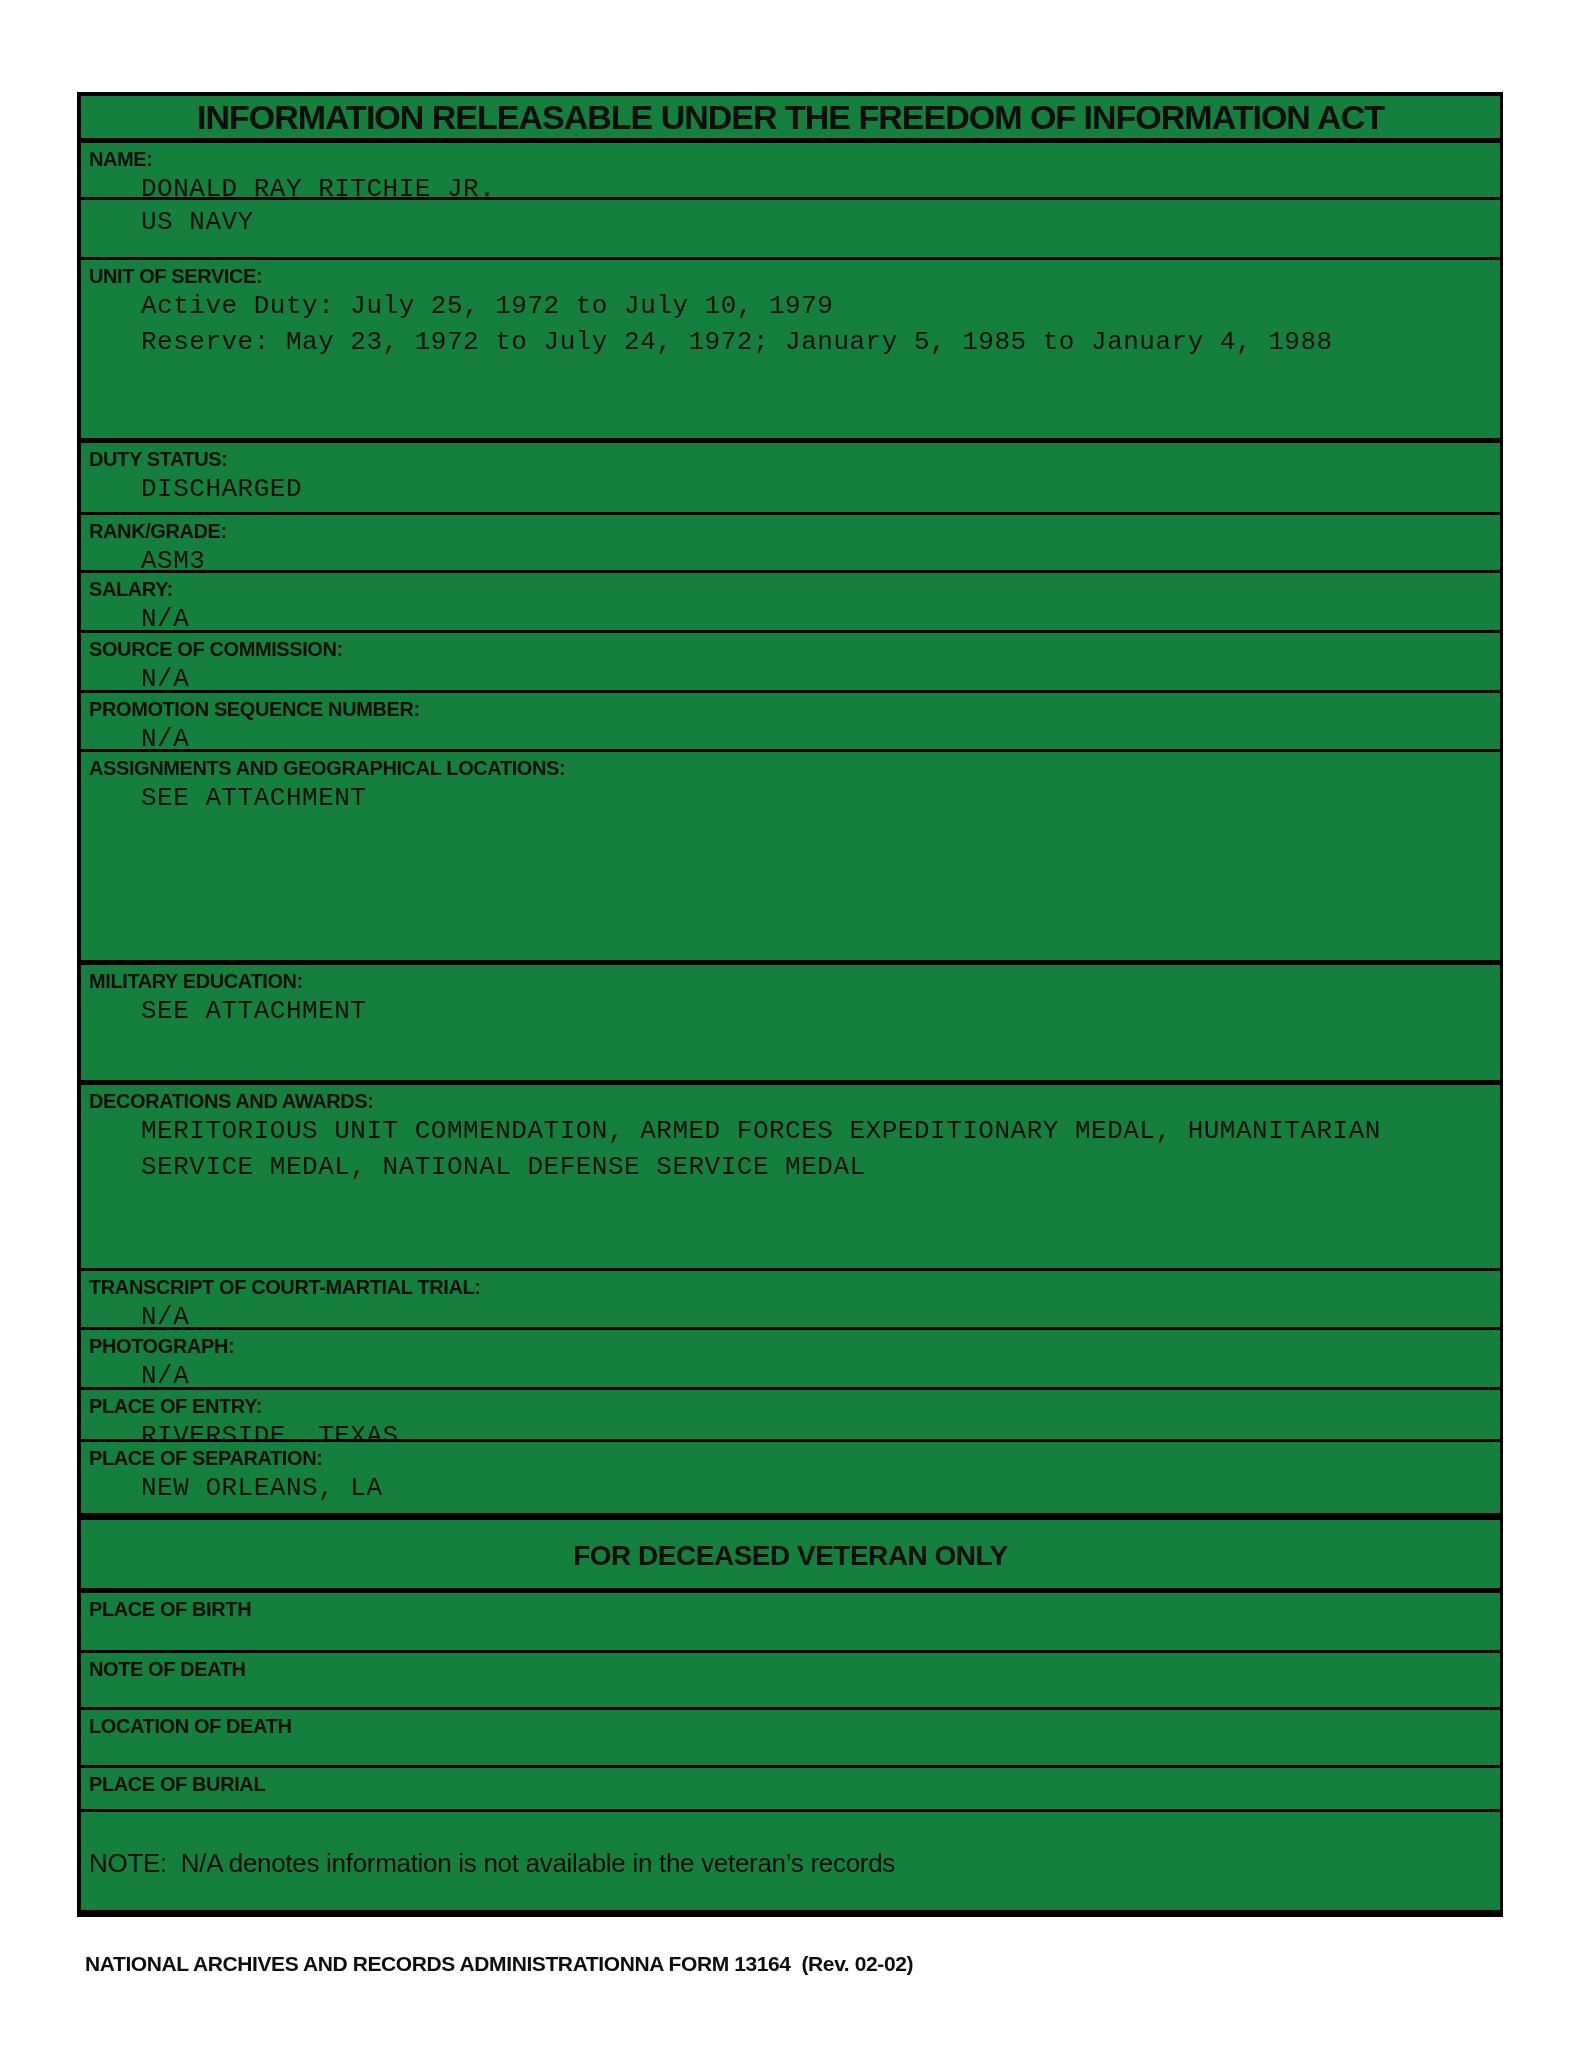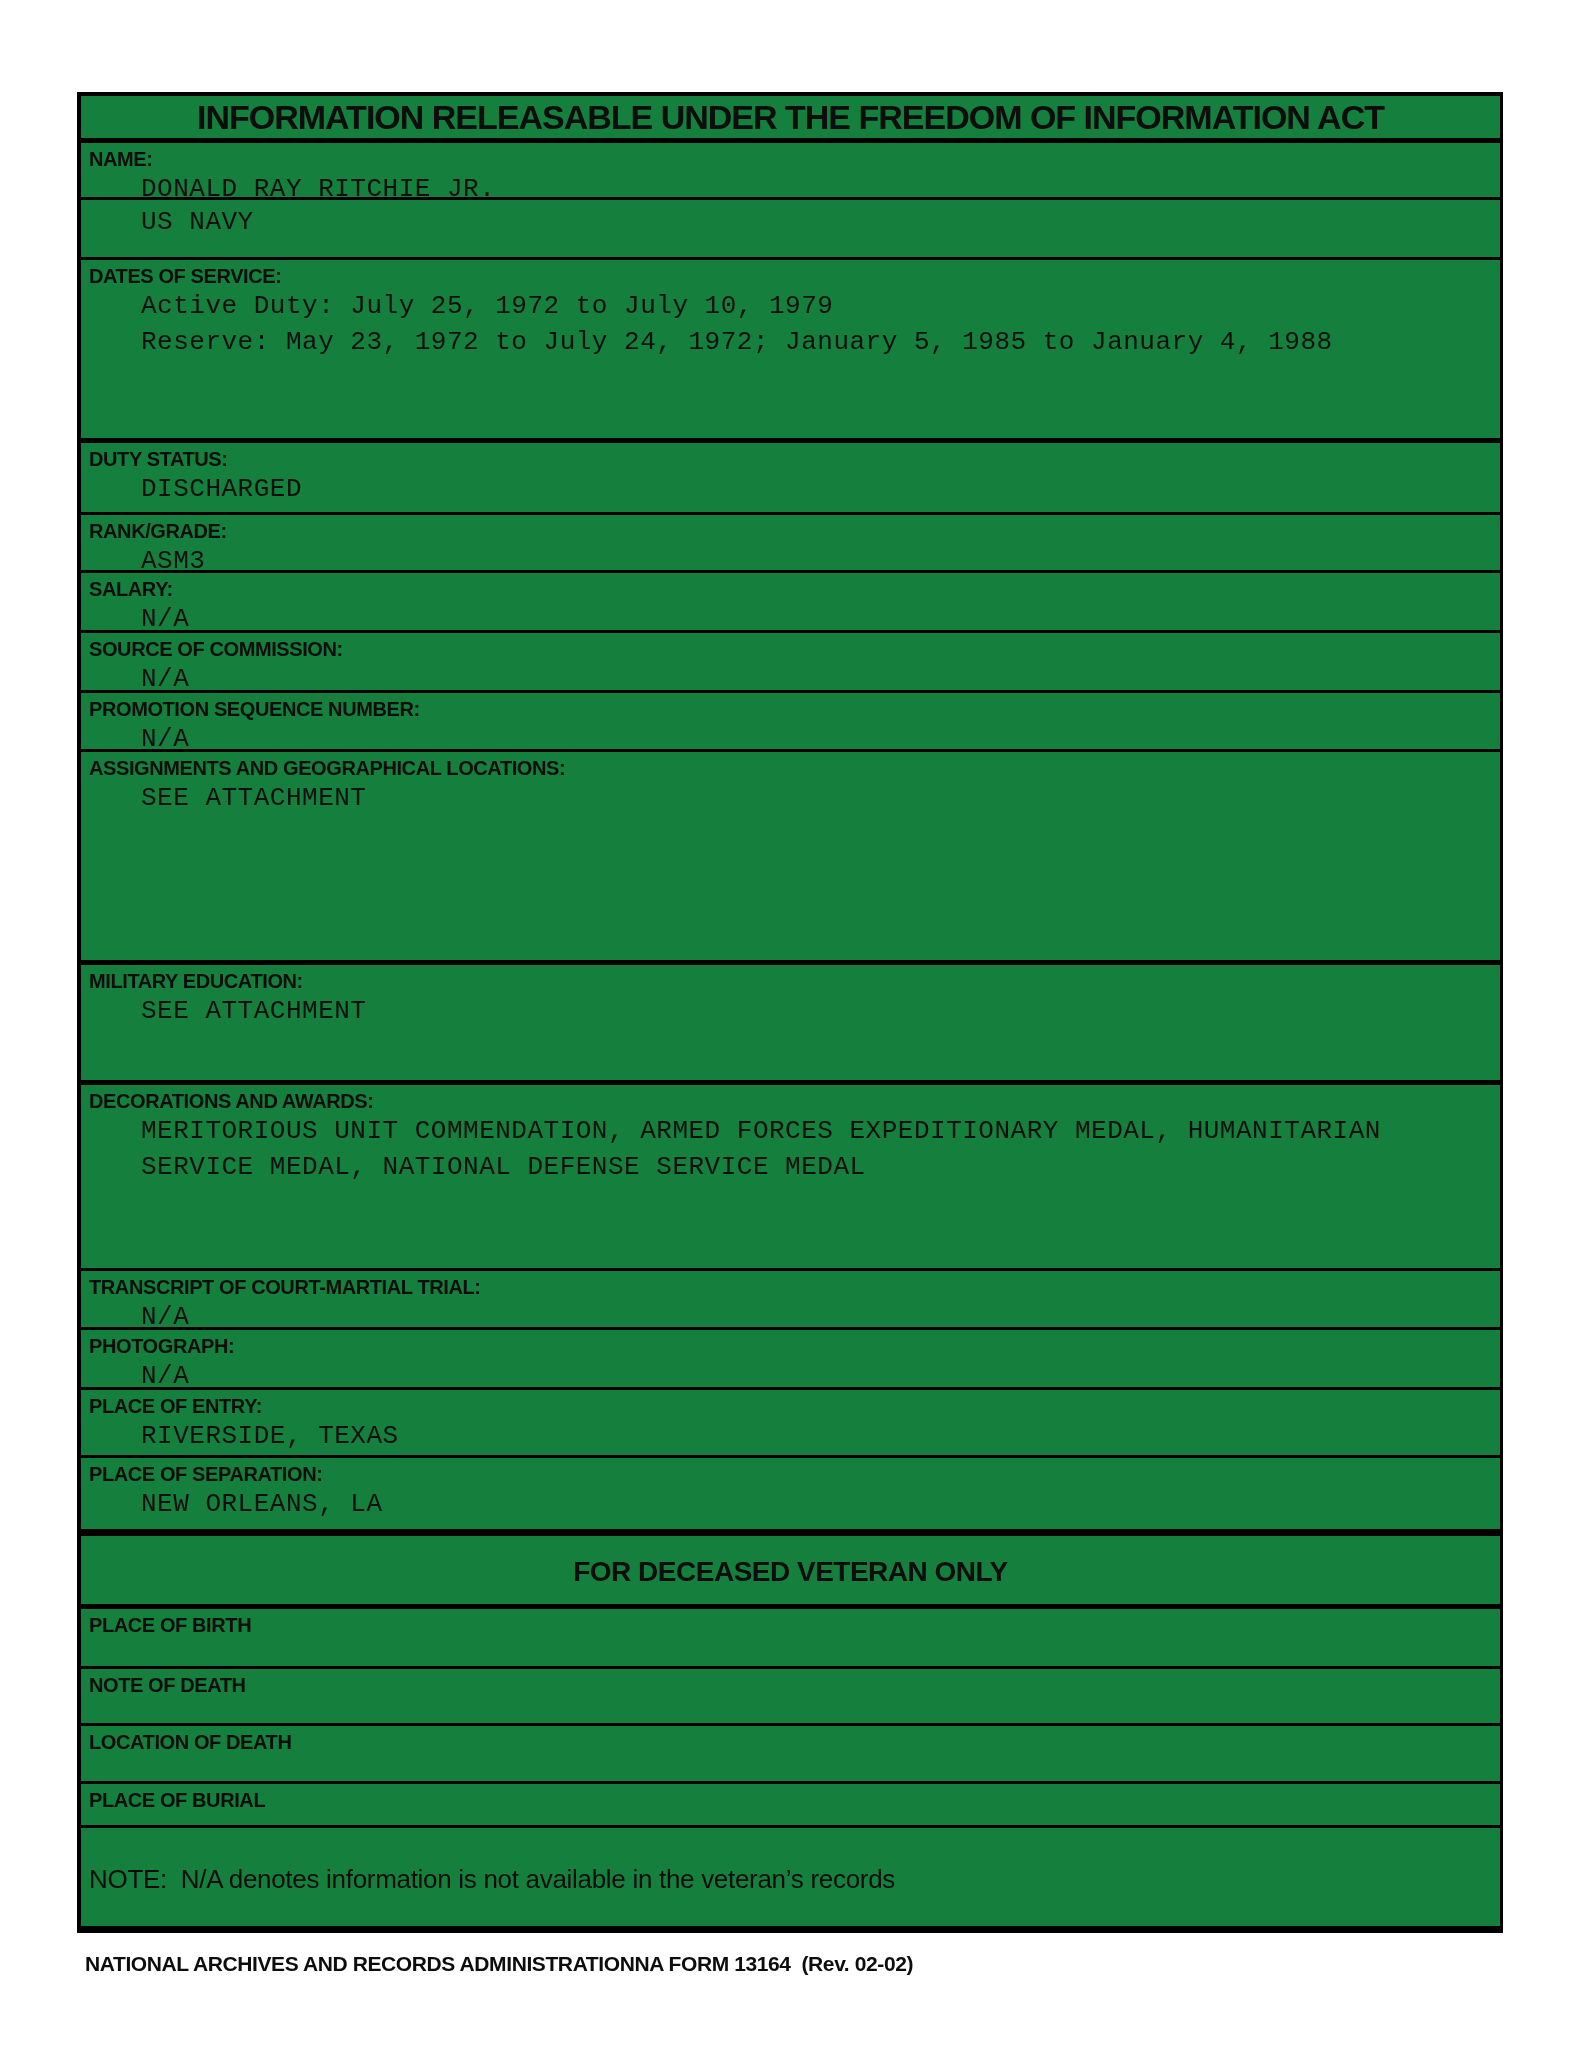--- a/index.html
+++ b/index.html
@@ -62,21 +62,21 @@
   <div class="row" style="height:57px">
     <div class="flabel">NAME:</div>
     <div class="fvalue">DONALD RAY RITCHIE JR.</div>
   </div>
 
   <div class="row" style="height:60px">
     <div class="fvalue">US NAVY</div>
   </div>
 
   <div class="row bb5" style="height:183px">
-    <div class="flabel">DATES OF SERVICE:</div>
+    <div class="flabel">UNIT OF SERVICE:</div>
     <div class="fvalue">Active Duty: July 25, 1972 to July 10, 1979
 Reserve: May 23, 1972 to July 24, 1972; January 5, 1985 to January 4, 1988</div>
   </div>
 
   <div class="row" style="height:72px">
     <div class="flabel">DUTY STATUS:</div>
     <div class="fvalue">DISCHARGED</div>
   </div>
 
   <div class="row" style="height:58px">
@@ -118,21 +118,21 @@
   <div class="row" style="height:59px">
     <div class="flabel">TRANSCRIPT OF COURT-MARTIAL TRIAL:</div>
     <div class="fvalue">N/A</div>
   </div>
 
   <div class="row" style="height:60px">
     <div class="flabel">PHOTOGRAPH:</div>
     <div class="fvalue">N/A</div>
   </div>
 
-  <div class="row" style="height:68px">
+  <div class="row" style="height:52px">
     <div class="flabel">PLACE OF ENTRY:</div>
     <div class="fvalue">RIVERSIDE, TEXAS</div>
   </div>
 
   <div class="row bb7" style="height:78px">
     <div class="flabel">PLACE OF SEPARATION:</div>
     <div class="fvalue">NEW ORLEANS, LA</div>
   </div>
 
   <div class="row deceased-hdr bb5" style="height:73px">FOR DECEASED VETERAN ONLY</div>

